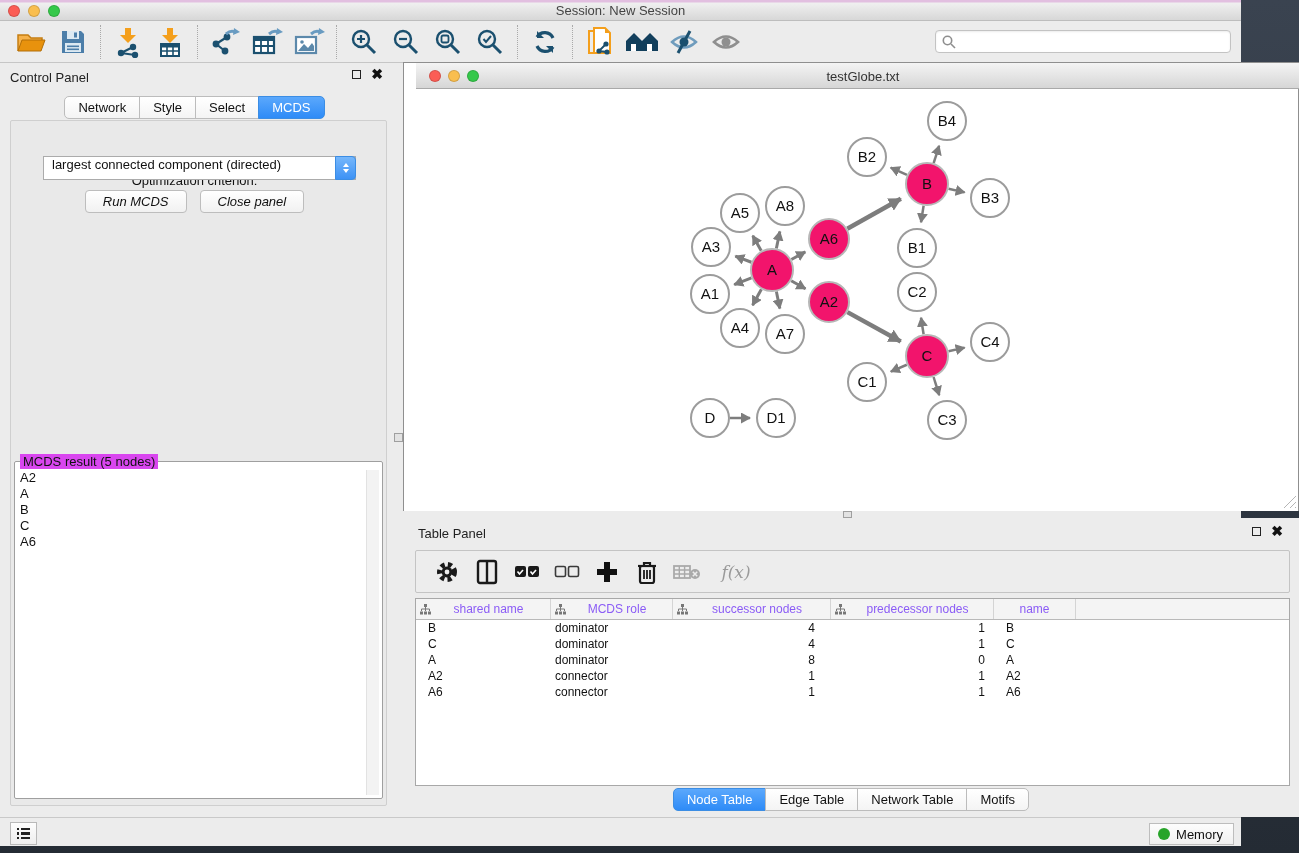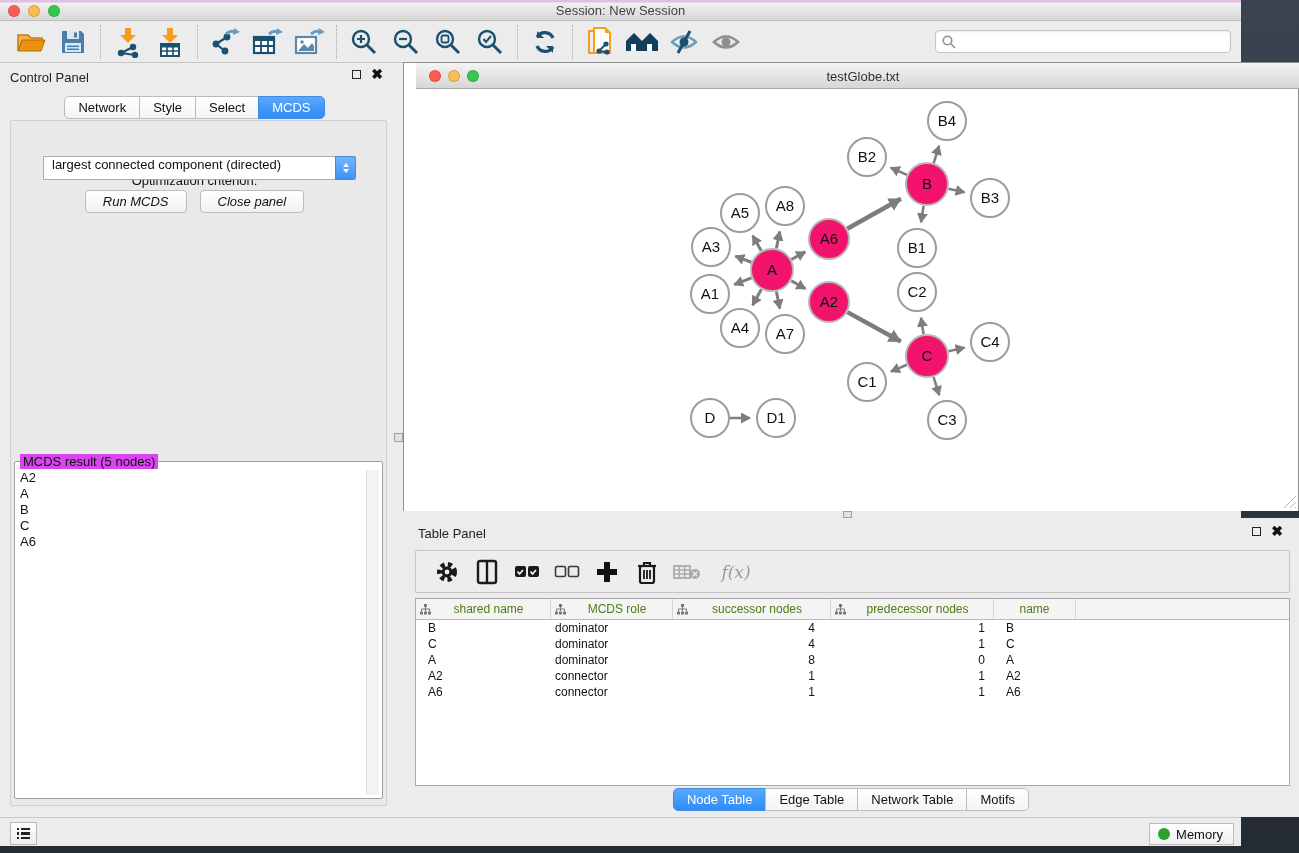--- a/index.html
+++ b/index.html
@@ -117,21 +117,21 @@
   }
   .tp-btn { width:30px; height:34px; display:flex; align-items:center; justify-content:center; background:transparent; border:none;}
   .fx-label { font-family:"DejaVu Serif", serif; font-style:italic; font-size:17px; color:#9a9a9a; }
   .data-table {
     position:absolute; left:12px; top:80px; width:875px; height:188px;
     background:#fff; border:1px solid #a8a8a8; overflow:hidden; font-size:12px;
   }
   .dt-header { display:flex; background:#f4f4f4; border-bottom:1px solid #b9b9b9; height:21px; }
   .dt-hcell {
     display:flex; align-items:center; border-right:1px solid #d4d4d4;
-    color:#4d7c0f; padding:0 4px;
+    color:#8b5cf6; padding:0 4px;
   }
   .dt-hcell .hlabel { flex:1; text-align:center; }
   .dt-row { display:flex; height:16px; align-items:center; }
   .dt-cell { padding:0 4px; color:#111; white-space:nowrap; }
   .ta-right { text-align:right; }
   .tp-tabs { position:absolute; left:0; width:100%; top:270px; display:flex; justify-content:center; }
   
   .status-bar {
     position:absolute; left:0; top:817px; width:100%; height:29px;
     background:#ececec; border-top:1px solid #c9c9c9;

